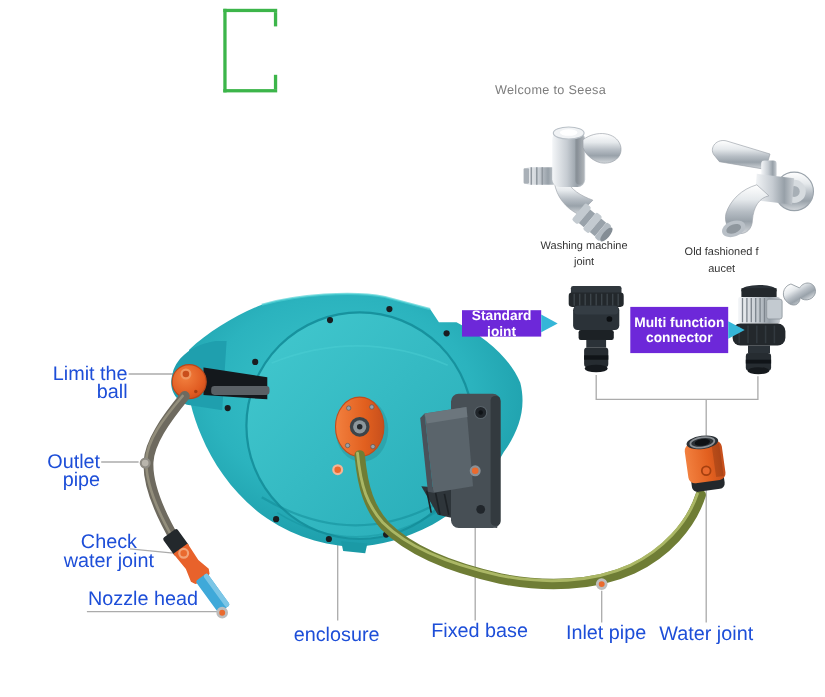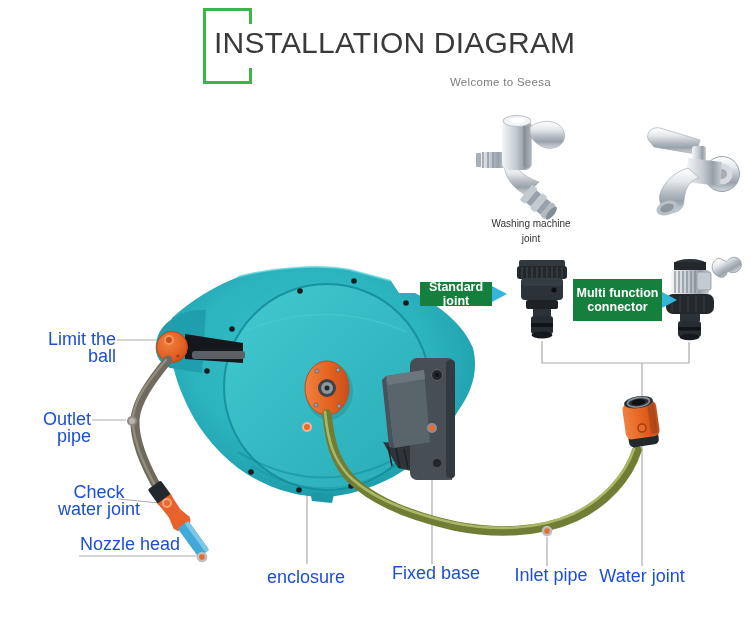--- a/index.html
+++ b/index.html
@@ -8,21 +8,21 @@
   
   .brand-badge{position:absolute;left:203px;top:8px;width:46px;height:70px;
     border-left:3px solid #3CB54A;border-top:3px solid #3CB54A;border-bottom:3px solid #3CB54A;}
   .brand-badge::before{content:'';position:absolute;right:-0px;top:0;width:3px;height:13px;background:#3CB54A;}
   .brand-badge::after{content:'';position:absolute;right:-0px;bottom:0;width:3px;height:13px;background:#3CB54A;}
   .page-title{position:absolute;left:214px;top:26px;font-size:30px;color:#3A3A3A;
     letter-spacing:0.2px;white-space:nowrap;font-weight:500;}
   .page-subtitle{position:absolute;left:215px;top:76px;width:336px;text-align:right;
     font-size:11.5px;color:#7D7D7D;letter-spacing:0.3px;}
   
-  .callout{position:absolute;background:#15803d;color:#fff;font-weight:bold;
+  .callout{position:absolute;background:#6d28d9;color:#fff;font-weight:bold;
     display:flex;flex-direction:column;align-items:center;justify-content:center;
     text-align:center;font-size:12.5px;line-height:14px;}
   .callout::after{content:'';position:absolute;left:100%;top:50%;transform:translateY(-50%);
     border-top:8px solid transparent;border-bottom:8px solid transparent;border-left:15px solid #35B6D8;}
   .callout-standard{left:420px;top:282px;width:72px;height:24px;}
   .callout-multi{left:573px;top:279px;width:89px;height:42px;}
   
   .plabel{position:absolute;color:#1d4ed8;font-size:18px;line-height:17px;}
   .lb-limit{left:22px;top:331px;width:94px;text-align:right;}
   .lb-outlet{left:14px;top:411px;width:77px;text-align:right;}
@@ -251,26 +251,29 @@
       <circle cx="167" cy="503" r="4" fill="#EA6A2E" stroke="#F2A377" stroke-width="2"></circle>
       <circle cx="202" cy="557" r="4" fill="#EA6A2E" stroke="#BDBDBD" stroke-width="2.6"></circle>
       <circle cx="307" cy="427" r="4" fill="#EA6A2E" stroke="#F4B596" stroke-width="2"></circle>
       <circle cx="432" cy="428" r="4" fill="#EA6A2E" stroke="#8A9096" stroke-width="2"></circle>
       <circle cx="547" cy="531" r="4" fill="#EA6A2E" stroke="#BDBDBD" stroke-width="2.6"></circle>
       <circle cx="642" cy="428" r="4" fill="#EA6A2E" stroke="#A6400F" stroke-width="1.6"></circle>
     </g>
   </svg>
 
   <div class="brand-badge"></div>
-  <div class="page-title">INSTALLATION DIAGRAM</div>
   <div class="page-subtitle">Welcome to Seesa</div>
 
   <div class="fcaption fc-wash">
     <div>Washing machine</div>
     <div>joint</div>
+  </div>
+  <div class="fcaption fc-old">
+    <div>Old fashioned f</div>
+    <div>aucet</div>
   </div>
 
   <div class="callout callout-standard">
     <span>Standard joint</span>
   </div>
   <div class="callout callout-multi">
     <span>Multi function</span>
     <span>connector</span>
   </div>
 

